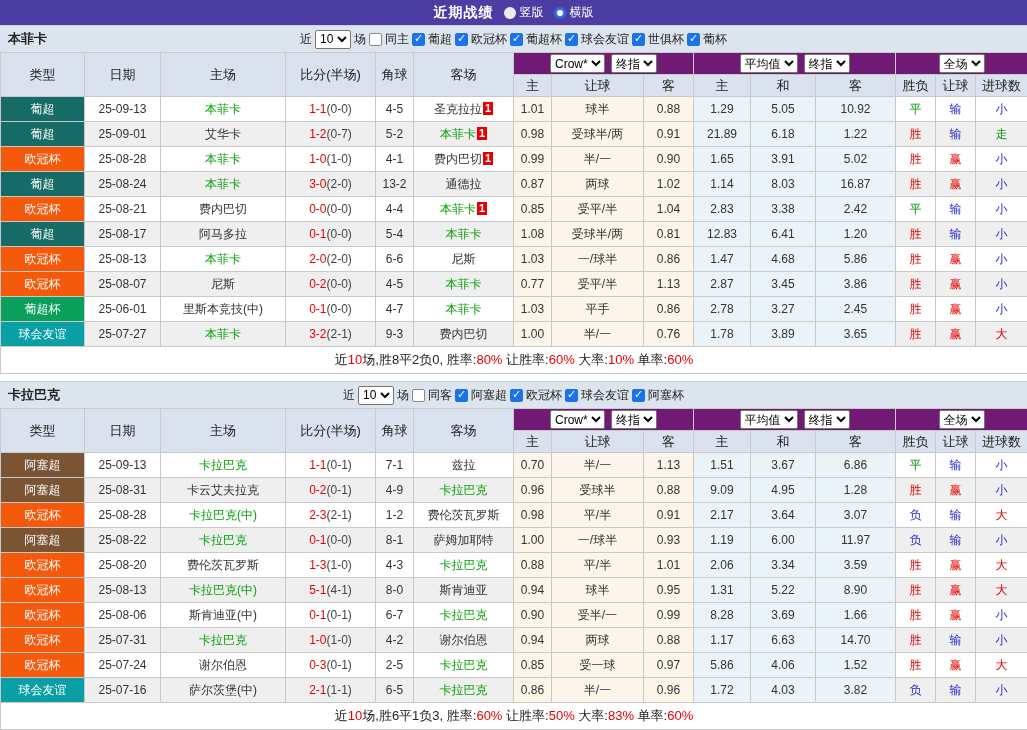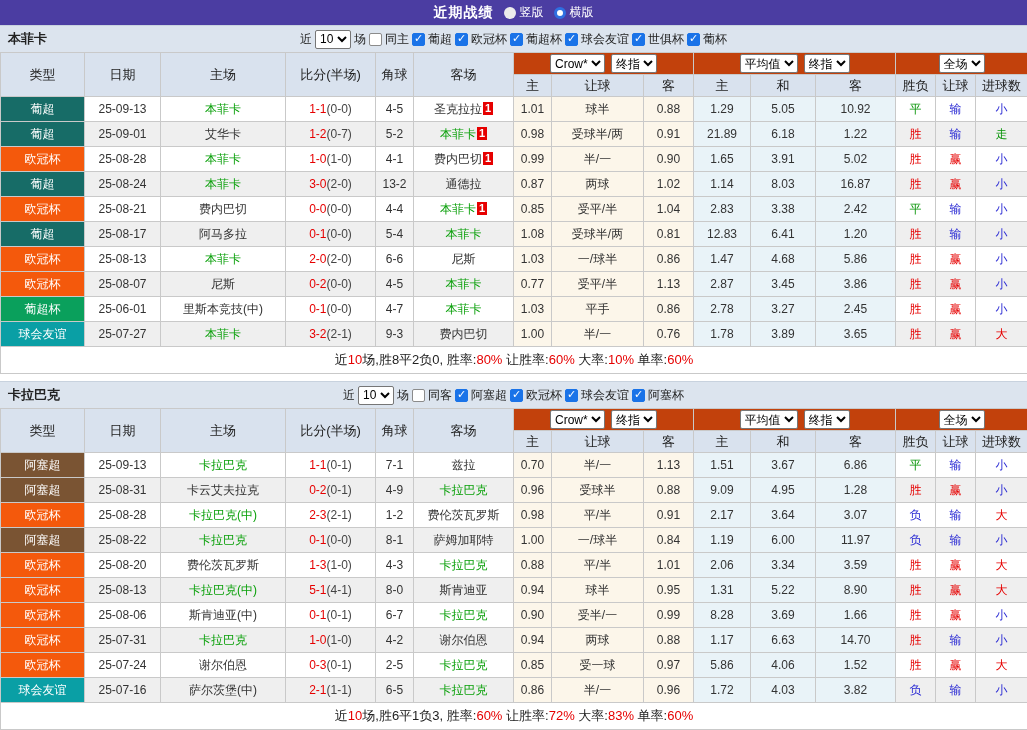--- a/index.html
+++ b/index.html
@@ -24,21 +24,21 @@
 
   
   .cb{width:13px;height:13px;border:1px solid #8b8b8b;border-radius:2px;background:#fff;display:inline-block;box-sizing:border-box;position:relative;flex:none;}
   .cb.on{background:#1a73e8;border-color:#1a73e8;}
   .cb.on::after{content:"\2713";position:absolute;left:1px;top:-2px;color:#fff;font-size:11px;font-weight:bold;}
 
   
   table.match-table{border-collapse:collapse;table-layout:fixed;width:1027px;border-radius:14px;}
   .match-table th,.match-table td{border:1px solid #c9c9c9;text-align:center;white-space:nowrap;overflow:hidden;padding:0;}
   .match-table thead th{background:#d9e2ee;font-weight:normal;font-size:13px;color:#222;height:21px;}
-  .match-table th.dd-th{background:#c2410c;}
+  .match-table th.dd-th{background:#701a75;}
   .match-table tbody td{height:24px;font-size:12px;color:#333;background:#fff;}
   .match-table tr.even td{background:#efefef;}
   .match-table tbody td.col-crown{background:#fcf6ea;}
   .match-table tbody td.col-avg{background:#e9f3f8;}
   .type-cell{color:#fff !important;font-size:12px;}
   .team-cell .self{color:#0aa00a;}
   .team-cell .opp{color:#333;}
   .score-main{color:#e60000;}
   .score-half{color:#444;}
   .card{display:inline-block;background:#e60000;color:#fff;font-size:11px;line-height:13px;padding:0 2px;margin-left:1px;font-weight:bold;vertical-align:1px;}
@@ -420,21 +420,21 @@
           </tr>
           <tr class="even">
             <td class="type-cell" style="background: rgb(122, 84, 51);">阿塞超</td>
             <td class="date-cell">25-08-22</td>
             <td class="team-cell"><span class="self">卡拉巴克</span></td>
             <td class="score-cell"><span class="score-main">0-1</span><span class="score-half">(0-0)</span></td>
             <td class="corner-cell">8-1</td>
             <td class="team-cell"><span class="opp">萨姆加耶特</span></td>
             <td class="col-crown">1.00</td>
             <td class="col-crown">一/球半</td>
-            <td class="col-crown">0.84</td>
+            <td class="col-crown">0.93</td>
             <td class="col-avg">1.19</td>
             <td class="col-avg">6.00</td>
             <td class="col-avg">11.97</td>
             <td class="res-cell" style="color: rgb(42, 42, 212);">负</td>
             <td class="res-cell" style="color: rgb(42, 42, 212);">输</td>
             <td class="res-cell" style="color: rgb(42, 42, 212);">小</td>
           </tr>
           <tr class="odd">
             <td class="type-cell" style="background: rgb(244, 89, 12);">欧冠杯</td>
             <td class="date-cell">25-08-20</td>
@@ -533,18 +533,18 @@
             <td class="col-avg">1.72</td>
             <td class="col-avg">4.03</td>
             <td class="col-avg">3.82</td>
             <td class="res-cell" style="color: rgb(42, 42, 212);">负</td>
             <td class="res-cell" style="color: rgb(42, 42, 212);">输</td>
             <td class="res-cell" style="color: rgb(42, 42, 212);">小</td>
           </tr>
         </tbody>
         <tfoot>
           <tr>
-            <td class="summary" colspan="15"><span class="sum-n">近</span><span class="sum-red">10</span><span class="sum-n">场,胜6平1负3, 胜率:</span><span class="sum-red">60%</span><span class="sum-n"> 让胜率:</span><span class="sum-red">72%</span><span class="sum-n"> 大率:</span><span class="sum-red">83%</span><span class="sum-n"> 单率:</span><span class="sum-red">60%</span></td>
+            <td class="summary" colspan="15"><span class="sum-n">近</span><span class="sum-red">10</span><span class="sum-n">场,胜6平1负3, 胜率:</span><span class="sum-red">60%</span><span class="sum-n"> 让胜率:</span><span class="sum-red">50%</span><span class="sum-n"> 大率:</span><span class="sum-red">83%</span><span class="sum-n"> 单率:</span><span class="sum-red">60%</span></td>
           </tr>
         </tfoot>
       </table>
     </div>
   </div>
 
 </body></html>

